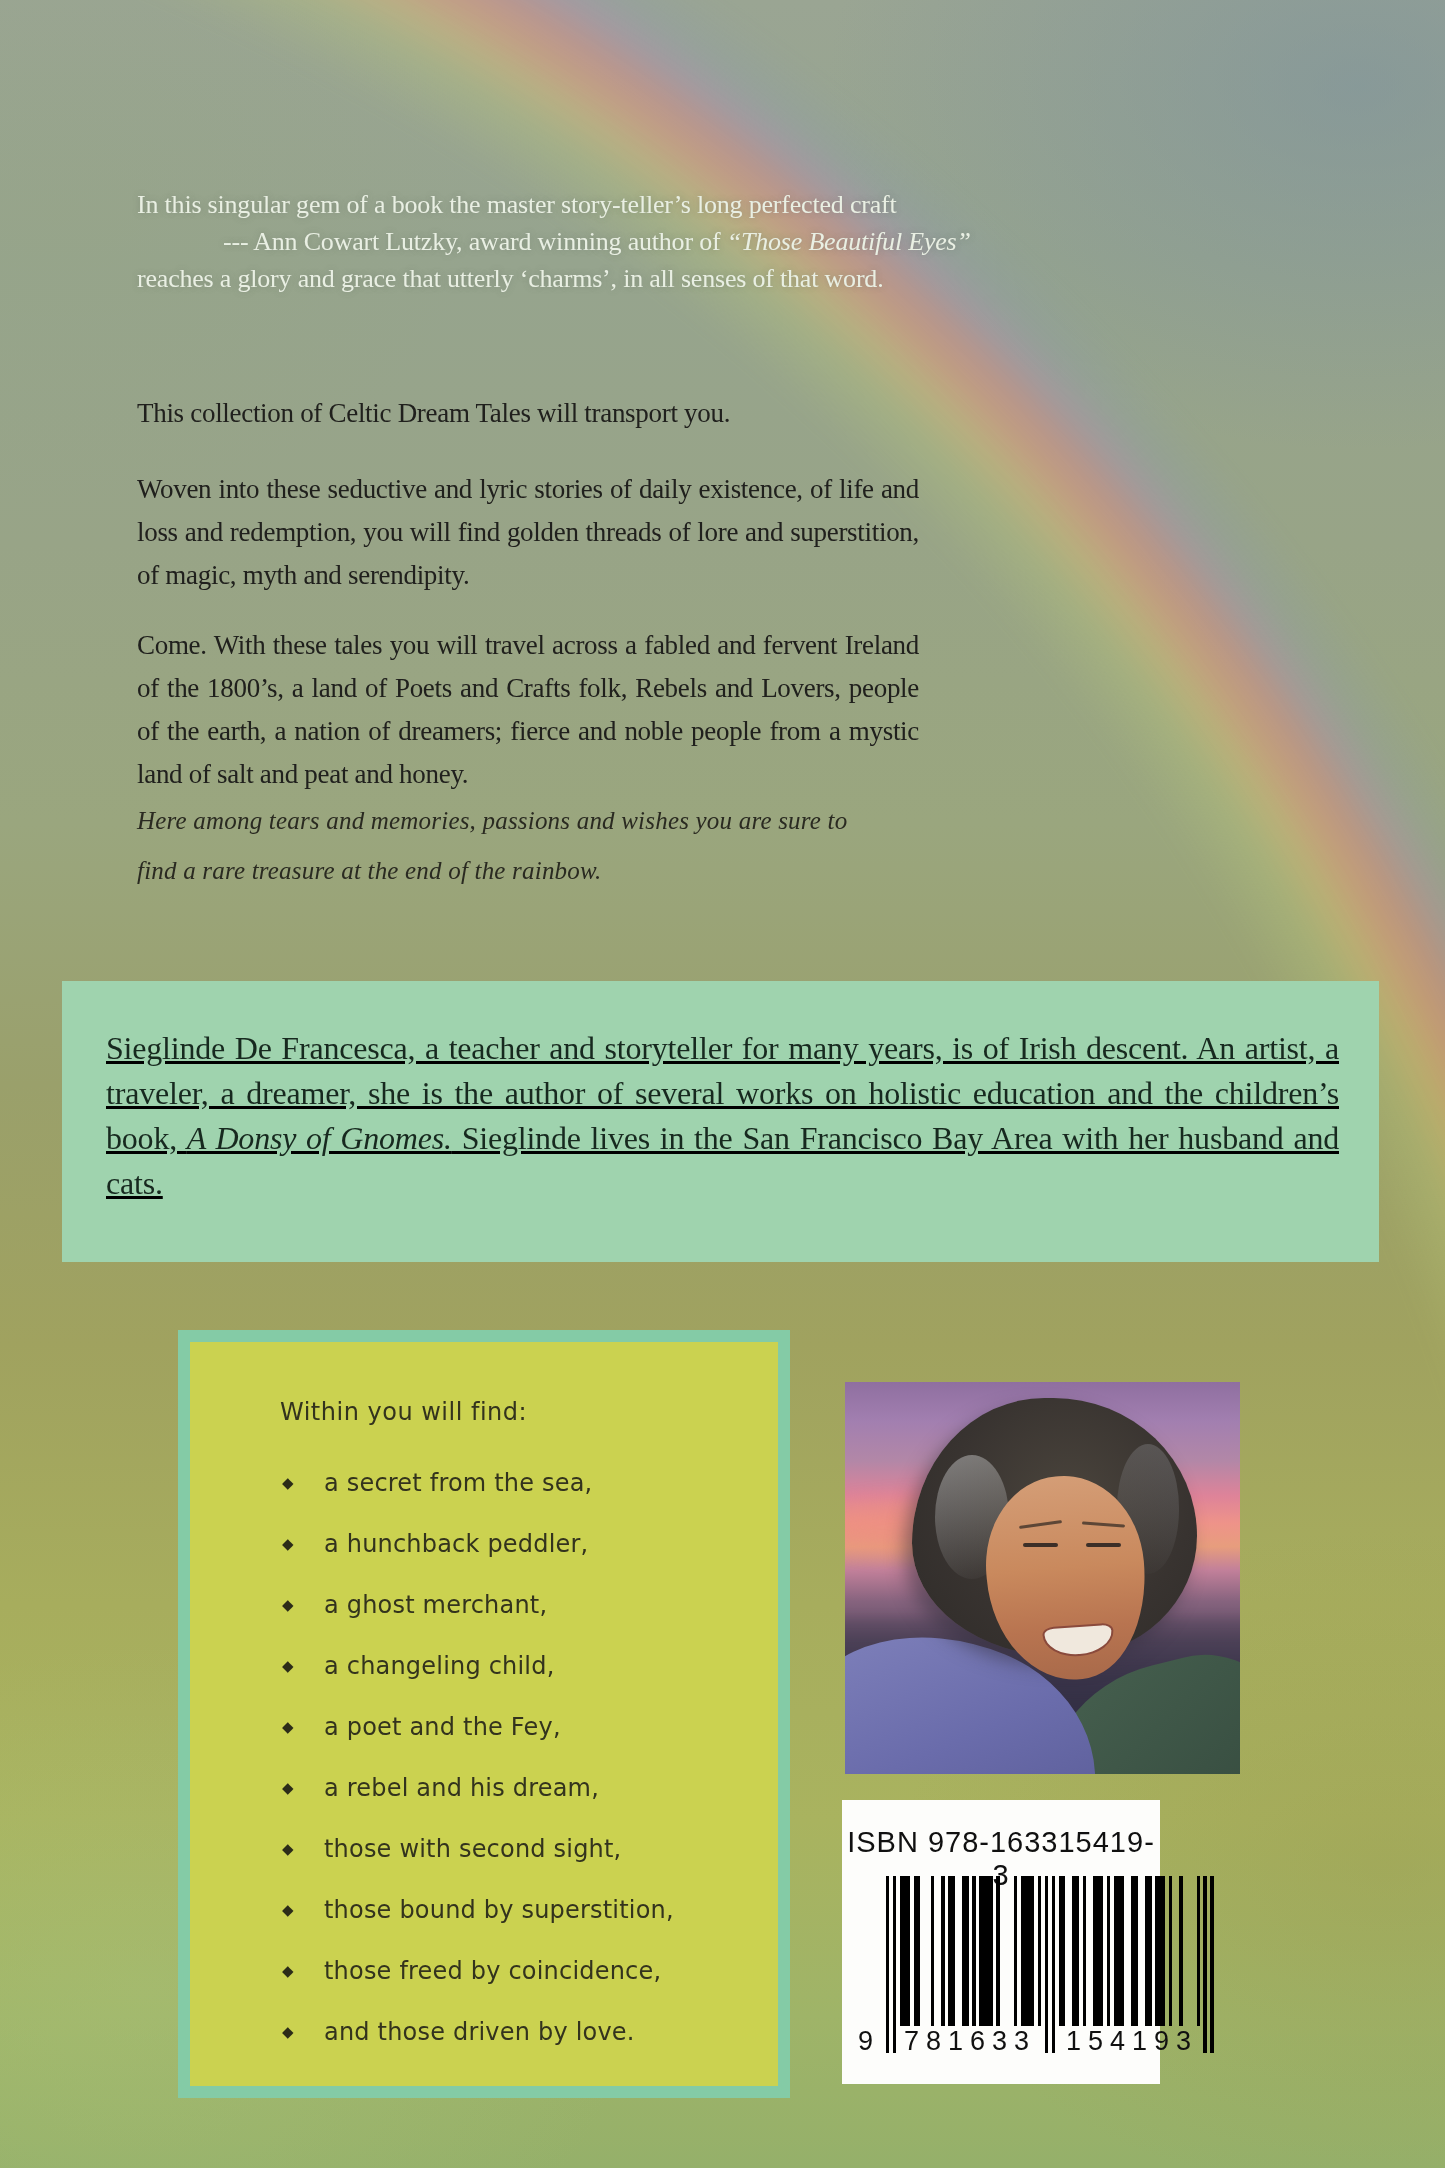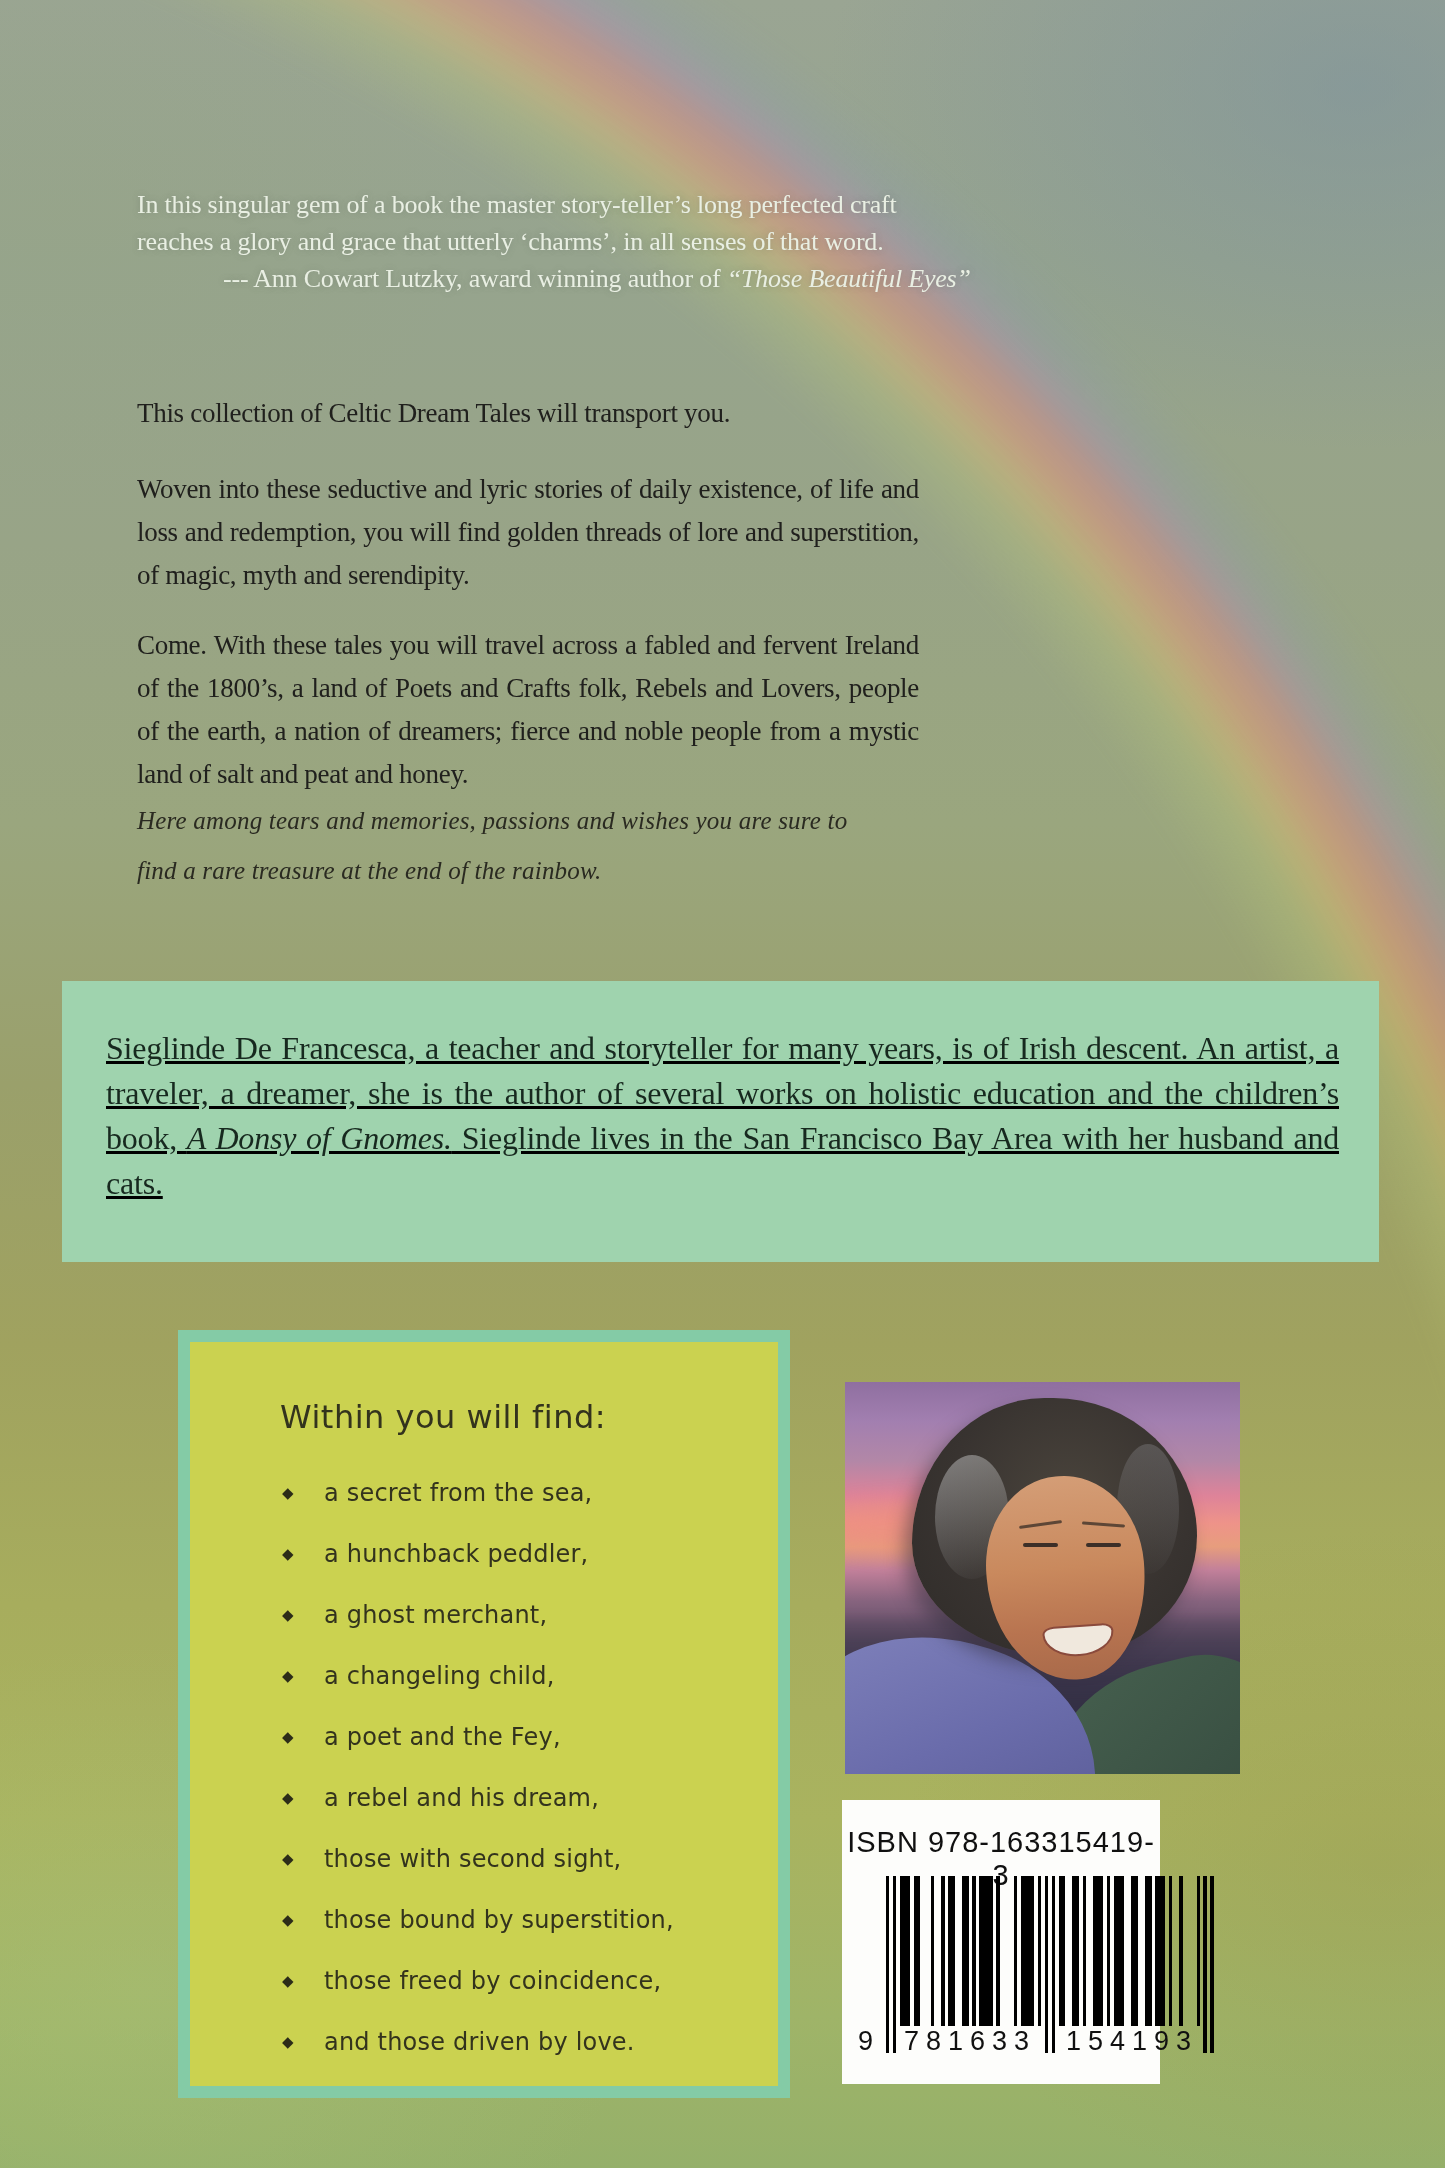--- a/index.html
+++ b/index.html
@@ -37,21 +37,21 @@
   .p-come{top:624px;}
   .tagline{left:137px;top:796px;font-style:italic;font-size:25px;line-height:50px;color:#2a2a21;letter-spacing:.2px;}
   .tagline .ln{white-space:nowrap;}
   .bio-box{position:absolute;left:62px;top:981px;width:1317px;height:281px;background:#9fd3ae;box-sizing:border-box;
     padding:45px 40px 0 44px;text-decoration:underline;}
   .bio-text{font-size:32px;line-height:45px;color:#17291f;text-align:justify;letter-spacing:-.2px;}
   .bio-text i{font-style:italic;}
   .contents-box{position:absolute;left:178px;top:1330px;width:612px;height:768px;box-sizing:border-box;
     background:#cbd250;border:12px solid #84cba6;
     font-family:"DejaVu Sans", sans-serif;color:#33331d;}
-  .contents-heading{margin:56px 0 0 90px;font-size:32px;letter-spacing:.5px;}
+  .contents-heading{margin:56px 0 0 90px;font-size:24px;letter-spacing:.5px;}
   .contents-list{list-style:none;margin:26px 0 0 0;padding:0 0 0 92px;}
   .contents-item{display:flex;align-items:center;height:61px;}
   .contents-item .bullet{font-size:15px;width:42px;flex:0 0 42px;color:#2c2c18;}
   .contents-item .item-label{font-size:24px;letter-spacing:.2px;}
   
   .photo{position:absolute;left:845px;top:1382px;width:395px;height:392px;overflow:hidden;
     background:linear-gradient(180deg,#8f6fa0 0%,#a27fb0 10%,#b287a7 20%,#de8399 29%,#ee9389 36%,#e79d7d 42%,#c2809a 48%,#86637e 56%,#5a4b62 66%,#443d53 78%,#363248 100%);}
   .photo .cloud{position:absolute;left:-10%;top:30%;width:70%;height:14%;background:rgba(236,142,126,.55);
     border-radius:50%;filter:blur(10px);}
   .photo .sea{position:absolute;left:-5%;bottom:-2%;width:110%;height:42%;background:linear-gradient(180deg,rgba(64,55,76,.2),#332f44 60%);filter:blur(4px);}
@@ -92,22 +92,22 @@
   .bc-g2{left:246px;transform:translateX(-50%);letter-spacing:7px;}
 </style>
 </head>
 <body>
 
 <div class="page">
   <div class="rainbow"></div>
 
   <div class="txt praise">
     <div class="ln">In this singular gem of a book the master story-teller’s long perfected craft</div>
+    <div class="ln attr"><span>--- Ann Cowart Lutzky, award winning author of </span><i>“Those Beautiful Eyes”</i></div>
     <div class="ln">reaches a glory and grace that utterly ‘charms’, in all senses of that word.</div>
-    <div class="ln attr"><span>--- Ann Cowart Lutzky, award winning author of </span><i>“Those Beautiful Eyes”</i></div>
   </div>
 
   <div class="txt para p-intro">This collection of Celtic Dream Tales will transport you.</div>
   <div class="txt para p-woven">Woven into these seductive and lyric stories of daily existence, of life and loss and redemption, you will find golden threads of lore and superstition, of magic, myth and serendipity.</div>
   <div class="txt para p-come">Come. With these tales you will travel across a fabled and fervent Ireland of the 1800’s, a land of Poets and Crafts folk, Rebels and Lovers, people of the earth, a nation of dreamers; fierce and noble people from a mystic land of salt and peat and honey.</div>
 
   <div class="txt tagline">
     <div class="ln">Here among tears and memories, passions and wishes you are sure to</div>
     <div class="ln">find a rare treasure at the end of the rainbow.</div>
   </div>

